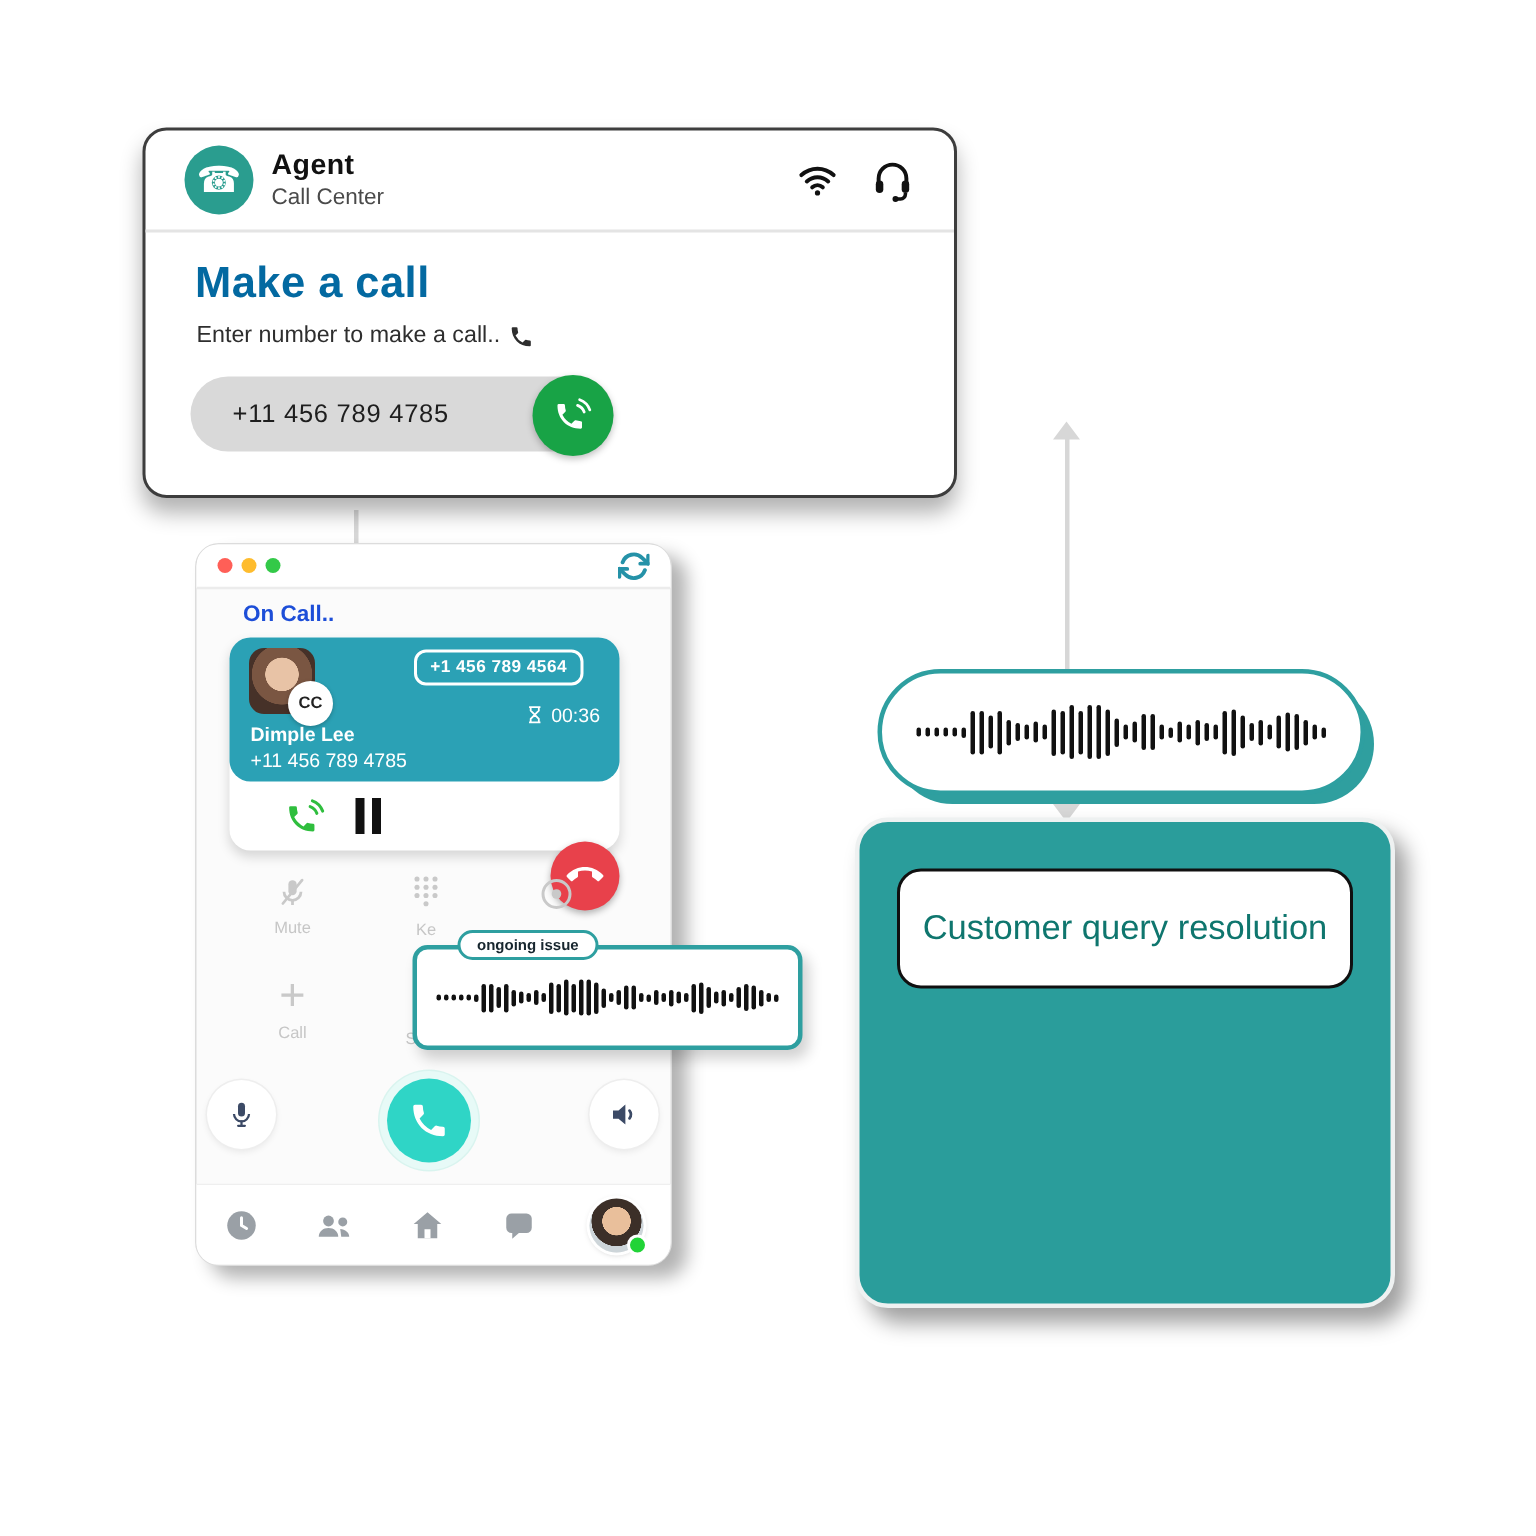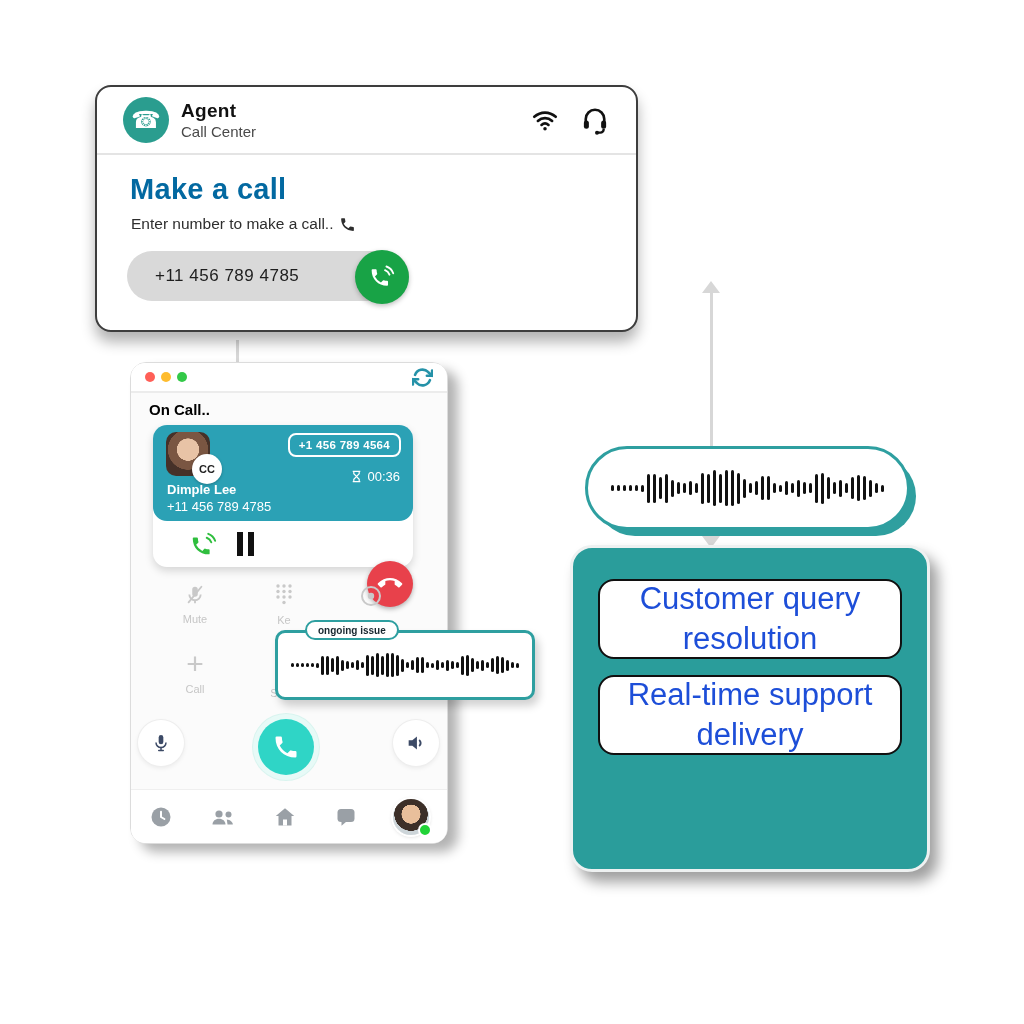--- a/index.html
+++ b/index.html
@@ -39,31 +39,31 @@
   .calling-bubble span { font-size:23px; font-weight:800; color:#101010; letter-spacing:.2px; }
 
   
   .phone-window { left:130px; top:362px; width:318px; height:482px; background:#fbfbfb; border:1.5px solid #dcdcdc;
     border-radius:16px; box-shadow:10px 8px 12px rgba(0,0,0,.30); z-index:2; }
   .titlebar { position:absolute; left:0; top:0; right:0; height:30px; background:#fff; border-radius:14px 14px 0 0;
     border-bottom:2px solid #ececec; display:flex; align-items:center; padding:0 14px; }
   .tl-dot { width:10px; height:10px; border-radius:50%; margin-right:6px; cursor:pointer; }
   .tl-red{ background:#ff5f57; } .tl-yellow{ background:#febc2e; } .tl-green{ background:#33c948; }
   .sync-icon { margin-left:auto; color:#2592a8; cursor:pointer; }
-  .oncall-title { position:absolute; left:18px; top:38px; font-size:15px; font-weight:800; color:#000000; }
+  .oncall-title { position:absolute; left:31px; top:38px; font-size:15px; font-weight:800; color:#1d4ed8; }
 
   .call-card { position:absolute; left:22px; top:62px; width:260px; height:142px; background:#fff; border-radius:14px;
     box-shadow:0 4px 8px rgba(0,0,0,.15); }
   .call-card-teal { position:absolute; left:0; top:0; right:0; height:96px; background:#2ba1b5; border-radius:14px; color:#fff; }
   .cc-avatar { position:absolute; left:13px; top:7px; width:44px; height:44px; border-radius:10px;
     background: radial-gradient(circle at 50% 40%, #e8c3a6 0 32%, #7a5642 33% 58%, #463128 59% 100%); }
   .cc-badge { position:absolute; left:39px; top:29px; width:30px; height:30px; border-radius:50%; background:#fff;
     display:flex; align-items:center; justify-content:center; font-size:11px; font-weight:800; color:#222;
     box-shadow:0 1px 3px rgba(0,0,0,.25); }
-  .remote-number { position:absolute; right:12px; top:8px; border:2px solid #fff; border-radius:8px; padding:4px 9px;
+  .remote-number { position:absolute; right:24px; top:8px; border:2px solid #fff; border-radius:8px; padding:4px 9px;
     font-size:11.5px; font-weight:800; letter-spacing:.3px; }
   .timer-row { position:absolute; right:13px; top:44px; display:flex; align-items:center; gap:4px; font-size:13px; }
   .caller-name { position:absolute; left:14px; top:57px; font-size:13px; font-weight:700; }
   .caller-number { position:absolute; left:14px; top:74px; font-size:13px; }
   .end-call-btn { position:absolute; left:214px; top:136px; width:46px; height:46px; border-radius:50%; background:#e8414b;
     display:flex; align-items:center; justify-content:center; box-shadow:0 2px 5px rgba(0,0,0,.3); cursor:pointer; border:none; }
   .inline-call-controls { position:absolute; left:0; top:96px; right:0; bottom:0; display:flex; align-items:center; gap:18px; padding-left:36px; }
   .greenphone { color:#2fbe3e; cursor:pointer; }
   .pause-icon { display:flex; gap:5px; cursor:pointer; }
   .pause-icon i { display:block; width:6px; height:24px; background:#111; }
@@ -96,21 +96,21 @@
   .ongoing-badge { left:305px; top:620px; height:20px; background:#fff; border:2.5px solid #2e9fa0; border-radius:11px;
     display:flex; align-items:center; padding:0 11px; font-size:10px; font-weight:800; color:#17262e; z-index:5; }
   .wave-pill { left:585px; top:446px; width:325px; height:84px; background:#fff; border:3px solid #2e9fa0;
     border-radius:42px; box-shadow:8px 8px 0 -2px #2f9f9f; z-index:3; }
 
   
   .benefits-box { left:570px; top:545px; width:360px; height:327px; background:#2a9d9b; border:3px solid #eef1f1;
     border-radius:22px; box-shadow:8px 10px 14px rgba(0,0,0,.38); padding:31px 25px; display:flex;
     flex-direction:column; gap:16px; z-index:2; }
   .benefit-item { height:80px; background:#fff; border:2.5px solid #101010; border-radius:16px; display:flex;
-    align-items:center; justify-content:center; text-align:center; font-size:31px; color:#1d4ed8; line-height:1.3;
+    align-items:center; justify-content:center; text-align:center; font-size:23px; color:#0f766e; line-height:1.3;
     padding:0 14px; }
 </style>
 </head>
 <body>
 
 <div class="stage">
 
   <div class="connector" style="left:236px; top:340px; height:22px;"></div>
   <div class="arrowhead arrow-up" style="left:702px; top:281px;"></div>
   <div class="connector" style="left:710px; top:291px; height:155px;"></div>
@@ -406,16 +406,15 @@
         <div class="wf-bar" style="width: 3px; height: 26px;"></div>
         <div class="wf-bar" style="width: 3px; height: 24px;"></div>
         <div class="wf-bar" style="width: 3px; height: 17px;"></div>
         <div class="wf-bar" style="width: 3px; height: 10px;"></div>
         <div class="wf-bar" style="width: 3px; height: 7px;"></div>
       </div>
   </div>
 
   <div class="abs benefits-box">
     <div class="benefit-item">Customer query resolution</div>
-    <div class="benefit-item">Real-time support delivery</div>
   </div>
 
 </div>
 
 </body></html>

